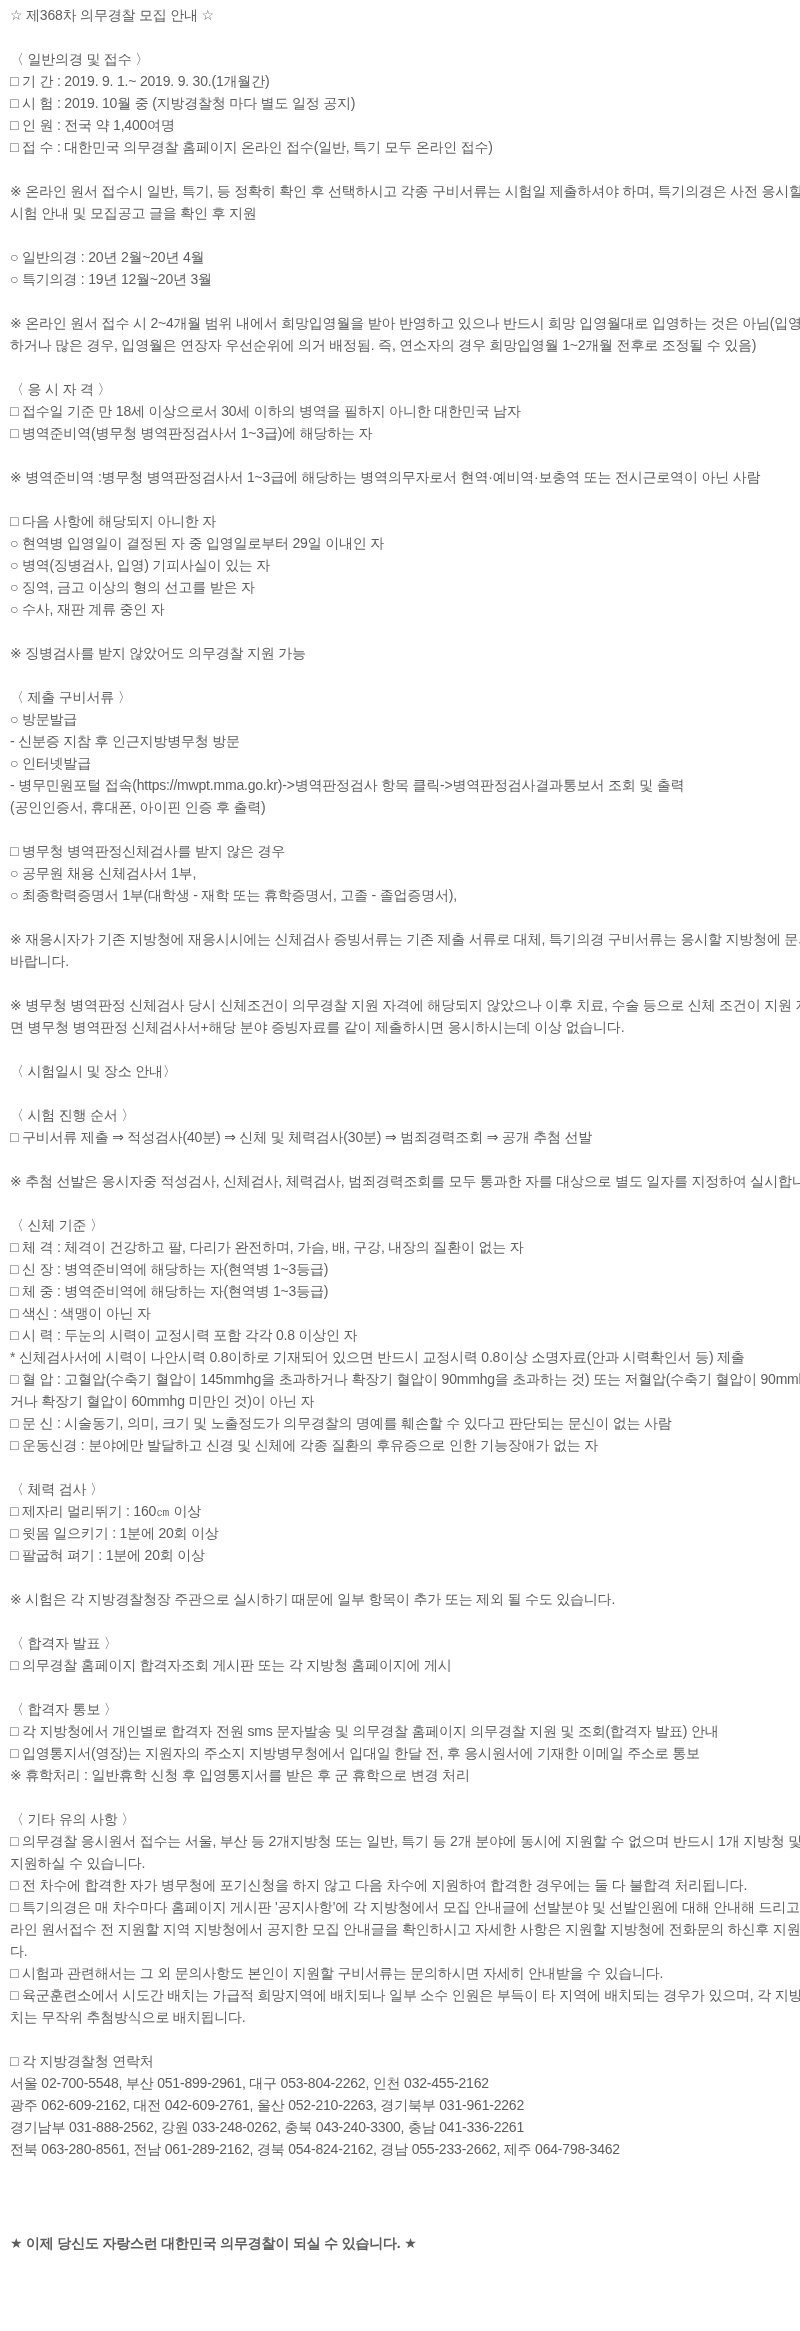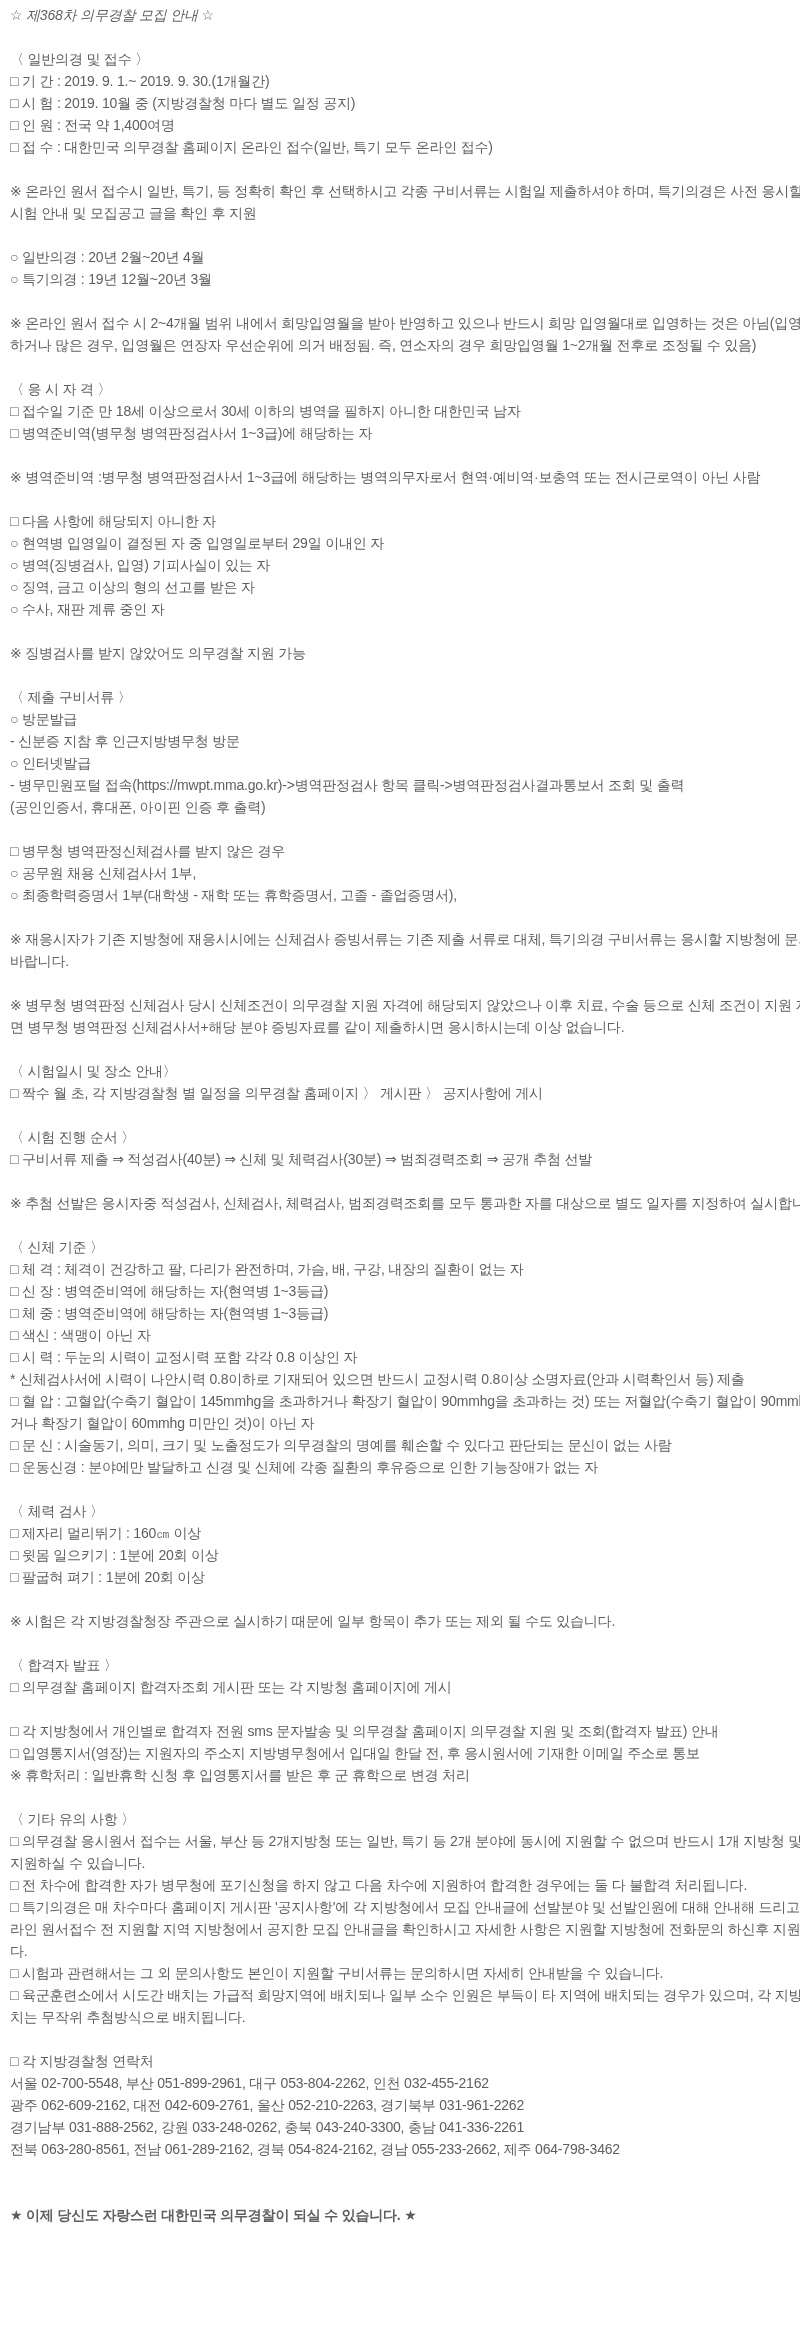--- a/index.html
+++ b/index.html
@@ -20,26 +20,26 @@
     letter-spacing: -0.2px;
   }
   .line {
     height: 22px;
     white-space: pre;
     overflow: visible;
   }
   .title-line {
     height: 22px;
     white-space: pre;
-    font-style: italic;
   }
   .footer-line {
     height: 22px;
     white-space: pre;
     font-weight: bold;
+    margin-top: 28px;
   }
 </style>
 </head>
 <body style="background: rgb(255, 255, 255);">
 
 <div class="doc" style="color: rgb(94, 94, 94);">
   <div class="title-line">☆ 제368차 의무경찰 모집 안내 ☆</div>
   <div>
       <div class="line">&nbsp;</div>
       <div class="line">〈 일반의경 및 접수 〉</div>
@@ -82,21 +82,20 @@
       <div class="line">○ 공무원 채용 신체검사서 1부,</div>
       <div class="line">○ 최종학력증명서 1부(대학생 - 재학 또는 휴학증명서, 고졸 - 졸업증명서),</div>
       <div class="line">&nbsp;</div>
       <div class="line">※ 재응시자가 기존 지방청에 재응시시에는 신체검사 증빙서류는 기존 제출 서류로 대체, 특기의경 구비서류는 응시할 지방청에 문의 확인하시기</div>
       <div class="line">바랍니다.</div>
       <div class="line">&nbsp;</div>
       <div class="line">※ 병무청 병역판정 신체검사 당시 신체조건이 의무경찰 지원 자격에 해당되지 않았으나 이후 치료, 수술 등으로 신체 조건이 지원 자격에 해당되시</div>
       <div class="line">면 병무청 병역판정 신체검사서+해당 분야 증빙자료를 같이 제출하시면 응시하시는데 이상 없습니다.</div>
       <div class="line">&nbsp;</div>
       <div class="line">〈 시험일시 및 장소 안내〉</div>
-      <div class="line">□ 짝수 월 초, 각 지방경찰청 별 일정을 의무경찰 홈페이지 〉 게시판 〉 공지사항에 게시</div>
       <div class="line">&nbsp;</div>
       <div class="line">〈 시험 진행 순서 〉</div>
       <div class="line">□ 구비서류 제출 ⇒ 적성검사(40분) ⇒ 신체 및 체력검사(30분) ⇒ 범죄경력조회 ⇒ 공개 추첨 선발</div>
       <div class="line">&nbsp;</div>
       <div class="line">※ 추첨 선발은 응시자중 적성검사, 신체검사, 체력검사, 범죄경력조회를 모두 통과한 자를 대상으로 별도 일자를 지정하여 실시합니다.</div>
       <div class="line">&nbsp;</div>
       <div class="line">〈 신체 기준 〉</div>
       <div class="line">□ 체 격 : 체격이 건강하고 팔, 다리가 완전하며, 가슴, 배, 구강, 내장의 질환이 없는 자</div>
       <div class="line">□ 신 장 : 병역준비역에 해당하는 자(현역병 1~3등급)</div>
       <div class="line">□ 체 중 : 병역준비역에 해당하는 자(현역병 1~3등급)</div>
@@ -111,20 +110,21 @@
       <div class="line">〈 체력 검사 〉</div>
       <div class="line">□ 제자리 멀리뛰기 : 160㎝ 이상</div>
       <div class="line">□ 윗몸 일으키기 : 1분에 20회 이상</div>
       <div class="line">□ 팔굽혀 펴기 : 1분에 20회 이상</div>
       <div class="line">&nbsp;</div>
       <div class="line">※ 시험은 각 지방경찰청장 주관으로 실시하기 때문에 일부 항목이 추가 또는 제외 될 수도 있습니다.</div>
       <div class="line">&nbsp;</div>
       <div class="line">〈 합격자 발표 〉</div>
       <div class="line">□ 의무경찰 홈페이지 합격자조회 게시판 또는 각 지방청 홈페이지에 게시</div>
       <div class="line">&nbsp;</div>
+      <div class="line">〈 합격자 통보 〉</div>
       <div class="line">□ 각 지방청에서 개인별로 합격자 전원 sms 문자발송 및 의무경찰 홈페이지 의무경찰 지원 및 조회(합격자 발표) 안내</div>
       <div class="line">□ 입영통지서(영장)는 지원자의 주소지 지방병무청에서 입대일 한달 전, 후 응시원서에 기재한 이메일 주소로 통보</div>
       <div class="line">※ 휴학처리 : 일반휴학 신청 후 입영통지서를 받은 후 군 휴학으로 변경 처리</div>
       <div class="line">&nbsp;</div>
       <div class="line">〈 기타 유의 사항 〉</div>
       <div class="line">□ 의무경찰 응시원서 접수는 서울, 부산 등 2개지방청 또는 일반, 특기 등 2개 분야에 동시에 지원할 수 없으며 반드시 1개 지방청 및 1개 분야에만</div>
       <div class="line">지원하실 수 있습니다.</div>
       <div class="line">□ 전 차수에 합격한 자가 병무청에 포기신청을 하지 않고 다음 차수에 지원하여 합격한 경우에는 둘 다 불합격 처리됩니다.</div>
       <div class="line">□ 특기의경은 매 차수마다 홈페이지 게시판 '공지사항'에 각 지방청에서 모집 안내글에 선발분야 및 선발인원에 대해 안내해 드리고 있습니다. 온</div>
       <div class="line">라인 원서접수 전 지원할 지역 지방청에서 공지한 모집 안내글을 확인하시고 자세한 사항은 지원할 지방청에 전화문의 하신후 지원하시기 바랍니</div>

